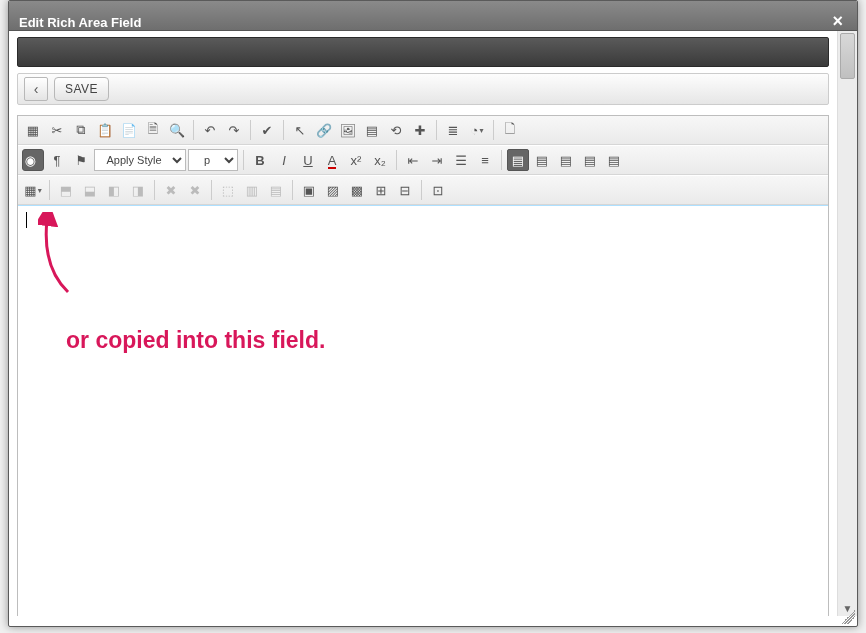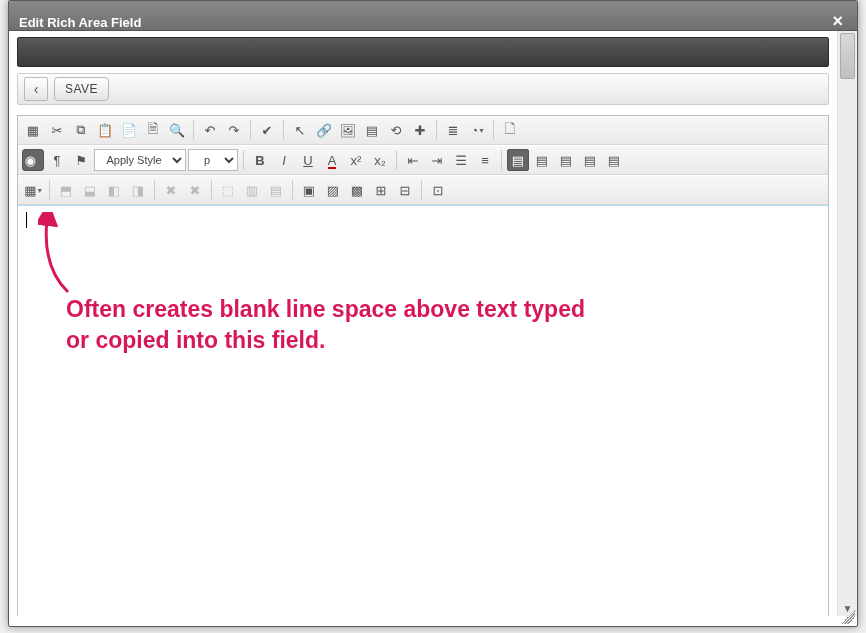--- a/index.html
+++ b/index.html
@@ -312,21 +312,21 @@
           <svg class="arrow" width="40" height="90">
             <defs>
               <marker id="ah" markerWidth="8" markerHeight="8" refX="2" refY="4" orient="auto">
                 <path d="M0,0 L8,4 L0,8 Z" fill="#d8175a"></path>
               </marker>
             </defs>
 
             <path d="M30,80 Q4,55 9,8" stroke="#d8175a" stroke-width="3" fill="none" marker-end="url(#ah)"></path>
           </svg>
           <div class="annotation">
-            <span>Often creates blank line space above text typed</span><br>
+            <br>
             <span>or copied into this field.</span>
           </div>
         </div>
       </div>
     </div>
   </div>
   <div class="resize-grip"></div>
 </div>
 
 </body></html>

